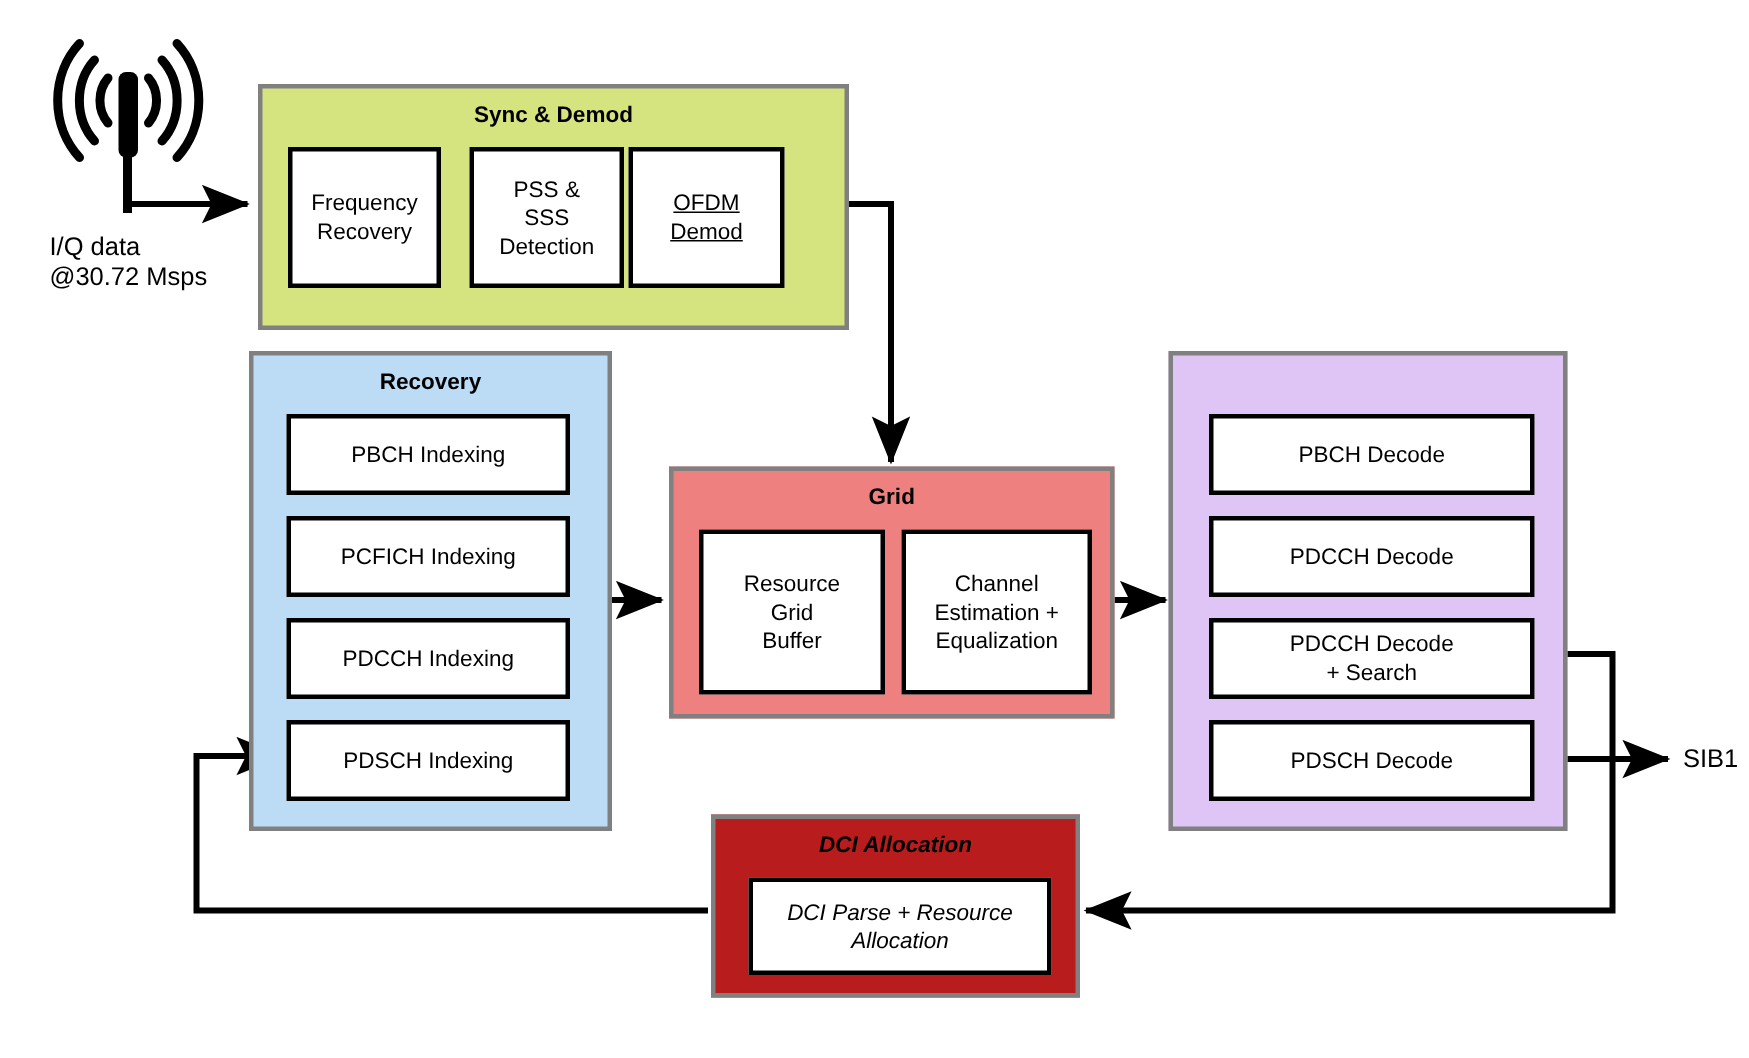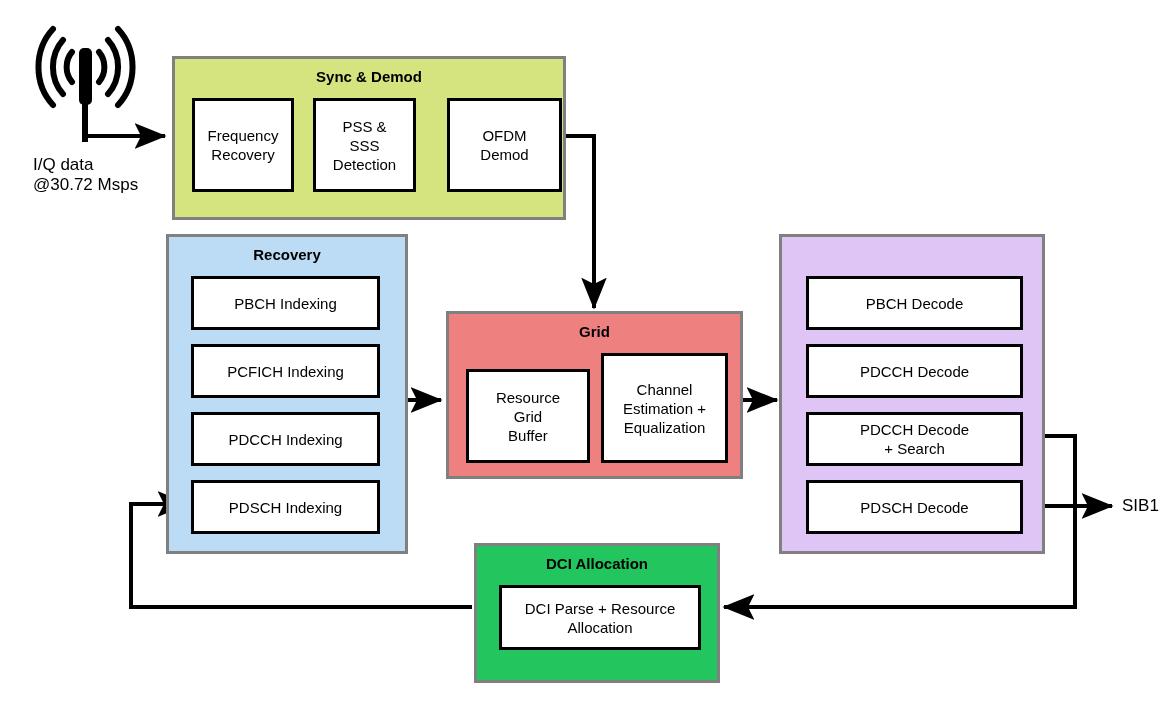--- a/index.html
+++ b/index.html
@@ -120,49 +120,49 @@
 
   <div class="label left" style="left:1122px; top:496px; width:50px;">SIB1</div>
 
   <div class="group" style="left:172px; top:56px; width:394px; height:164px; background:#d6e47f;">
     <div class="group-title" style="top:9px;">Sync &amp; Demod</div>
     <div class="node" style="left:17px; top:39px; width:102px; height:94px;">Frequency
 Recovery</div>
     <div class="node" style="left:138px; top:39px; width:103px; height:94px;">PSS &amp;
 SSS
 Detection</div>
-    <div class="node" style="left:272px; top:39px; width:115px; height:94px;">OFDM
+    <div class="node" style="left:244px; top:39px; width:104px; height:94px;text-decoration:underline;">OFDM
 Demod</div>
   </div>
 
   <div class="group" style="left:166px; top:234px; width:242px; height:320px; background:#bcdcf5;">
     <div class="group-title" style="top:9px;">Recovery</div>
     <div class="node" style="left:22px; top:39px; width:189px; height:54px;">PBCH Indexing</div>
     <div class="node" style="left:22px; top:107px; width:189px; height:54px;">PCFICH Indexing</div>
     <div class="node" style="left:22px; top:175px; width:189px; height:54px;">PDCCH Indexing</div>
     <div class="node" style="left:22px; top:243px; width:189px; height:54px;">PDSCH Indexing</div>
   </div>
 
   <div class="group" style="left:446px; top:311px; width:297px; height:168px; background:#ee8080;">
     <div class="group-title" style="top:9px;">Grid</div>
-    <div class="node" style="left:17px; top:55px; width:124px; height:94px;">Resource
+    <div class="node" style="left:17px; top:39px; width:124px; height:110px;">Resource
 Grid
 Buffer</div>
     <div class="node" style="left:152px; top:39px; width:127px; height:110px;">Channel
 Estimation +
 Equalization</div>
   </div>
 
   <div class="group" style="left:779px; top:234px; width:266px; height:320px; background:#dec5f5;">
     <div class="node" style="left:24px; top:39px; width:217px; height:54px;">PBCH Decode</div>
     <div class="node" style="left:24px; top:107px; width:217px; height:54px;">PDCCH Decode</div>
     <div class="node" style="left:24px; top:175px; width:217px; height:54px;">PDCCH Decode
 + Search</div>
     <div class="node" style="left:24px; top:243px; width:217px; height:54px;">PDSCH Decode</div>
   </div>
 
-  <div class="group" style="left:474px; top:543px; width:246px; height:140px; background:#22c55e;">
+  <div class="group" style="left:474px; top:543px; width:246px; height:122px; background:#b91c1c;font-style:italic;">
     <div class="group-title" style="top:9px;">DCI Allocation</div>
     <div class="node" style="left:22px; top:39px; width:202px; height:65px;">DCI Parse + Resource
 Allocation</div>
   </div>
 
 </div>
 
 </body></html>

